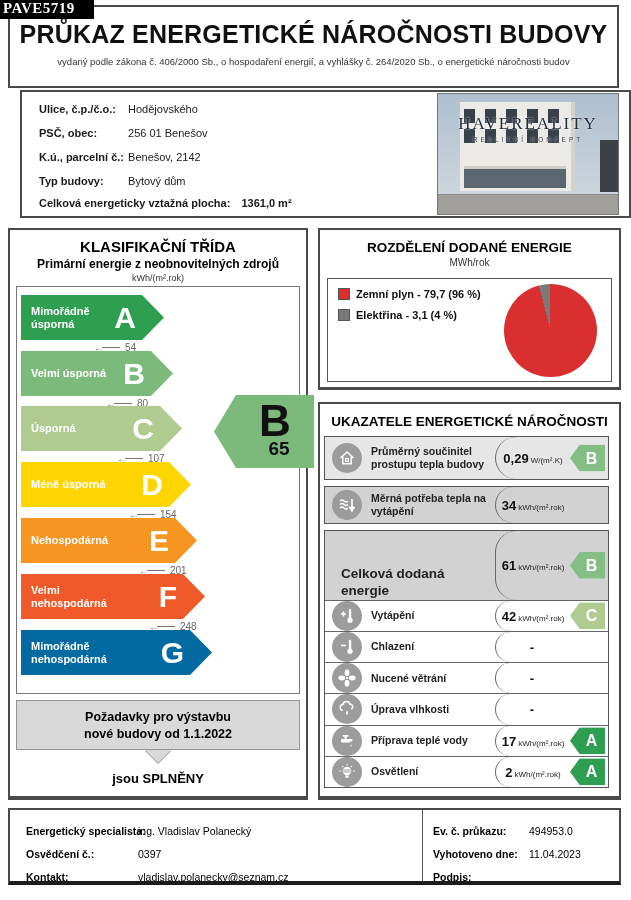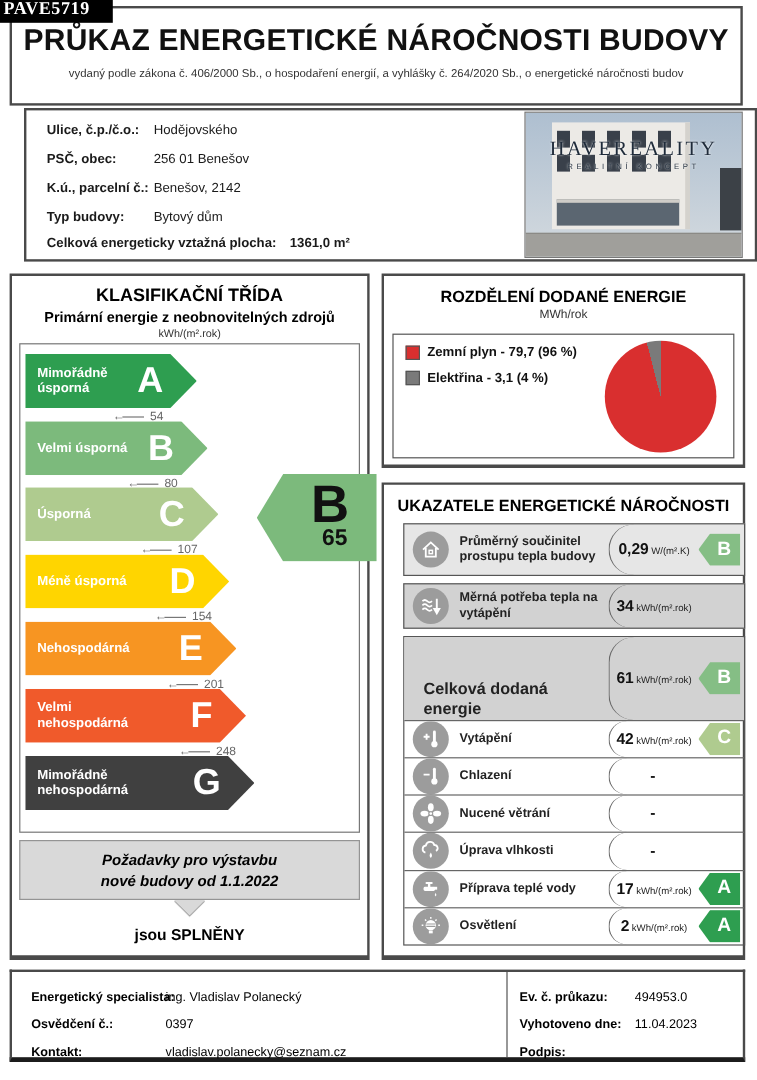--- a/index.html
+++ b/index.html
@@ -59,21 +59,21 @@
   .b-d{top:175px;width:170px;} .b-e{top:231px;width:176px;} .b-f{top:287px;width:184px;} .b-g{top:343px;width:191px;}
   .th { position:absolute; height:12px; font-size:10px; color:#666; display:flex; align-items:center; }
   .th .ln { display:inline-block; width:18px; border-top:1.3px solid #777; margin:0 5px 0 -2px; }
   .t1{left:77px;top:54px;} .t2{left:89px;top:110px;} .t3{left:100px;top:165px;}
   .t4{left:112px;top:221px;} .t5{left:122px;top:277px;} .t6{left:132px;top:333px;}
   .rating-arrow { position:absolute; left:197px; top:108px; width:100px; height:73px;
     clip-path:polygon(0 50%, 22% 0, 100% 0, 100% 100%, 22% 100%); text-align:center; }
   .rating-arrow .rl { font-size:44px; font-weight:bold; color:#111; line-height:1; margin:4px 0 0 22px; }
   .rating-arrow .rv { font-size:19px; font-weight:bold; color:#111; line-height:1; margin:-4px 0 0 30px; }
   .req-box { position:absolute; left:6px; top:470px; width:284px; height:50px; background:#d9d9d9;
-    border:1px solid #949494; text-align:center; font-size:12.5px; font-weight:bold; padding-top:8px; line-height:1.35;font-style:italic; }
+    border:1px solid #949494; text-align:center; font-size:12.5px; font-weight:bold; padding-top:8px; line-height:1.35; }
   .req-tri { position:absolute; left:50%; top:520px; transform:translateX(-50%); width:0; height:0;
     border-left:13px solid transparent; border-right:13px solid transparent; border-top:13px solid #d9d9d9;
     filter:drop-shadow(0 1px 0 #949494); }
   .req-result { position:absolute; left:0; top:541px; width:100%; text-align:center; font-size:13px; font-weight:bold; }
 
   
   .dist-panel { position:absolute; left:318px; top:228px; width:303px; height:162px; background:#fff;
     border:2px solid #4a4a4a; border-bottom-width:3px; }
   .dp-title { text-align:center; font-size:13.5px; font-weight:bold; margin-top:10px; }
   .dp-units { text-align:center; font-size:10px; color:#333; margin-top:2px; }
@@ -81,21 +81,21 @@
   .legend { position:absolute; left:10px; top:9px; }
   .leg-item { display:flex; align-items:center; margin-bottom:9px; }
   .leg-sw { width:12px; height:12px; margin-right:6px; border:1px solid #555; }
   .leg-tx { font-size:11px; font-weight:bold; color:#111; }
   .pie { position:absolute; right:14px; top:5px; width:93px; height:93px; border-radius:50%; }
 
   
   .ind-panel { position:absolute; left:318px; top:402px; width:303px; height:398px; background:#fff;
     border:2px solid #4a4a4a; border-bottom-width:4px; }
   .ip-title { text-align:center; font-size:13.5px; font-weight:bold; margin-top:10px; }
-  .ind-box { position:absolute; left:16px; width:285px; border:1px solid #555; display:flex; flex-direction:column; }
+  .ind-box { position:absolute; left:4px; width:285px; border:1px solid #555; display:flex; flex-direction:column; }
   .ib-1 { top:32px; height:44px; background:#e6e6e6; }
   .ib-2 { top:82px; height:38px; background:#d2d2d2; }
   .ib-t { top:126px; height:258px; }
   .ind-row { display:flex; flex:1; align-items:stretch; border-top:1px solid #666; }
   .ind-row:first-child { border-top:none; }
   .ind-row.gray { background:#d2d2d2; }
   .ind-row.total { flex:0 0 38px; }
   .cell-l { flex:1; display:flex; align-items:center; padding-left:7px; overflow:hidden; }
   .cell-r { flex:0 0 113px; border-left:1px solid #666; position:relative;border-radius:21px; }
   .icn { width:30px; height:30px; border-radius:50%; background:#9c9c9c; flex:0 0 30px;
@@ -232,21 +232,21 @@
       <div class="bar b-f" style="background: rgb(240, 90, 43);">
         <span class="bl">Velmi nehospodárná</span>
         <span class="bL">F</span>
       </div>
       <div class="th t6">
           <span>←</span>
           <span class="ln"></span>
           <span>248</span>
         </div>
 
-      <div class="bar b-g" style="background: #404040;">
+      <div class="bar b-g" style="background: #0369a1;">
         <span class="bl">Mimořádně nehospodárná</span>
         <span class="bL">G</span>
       </div>
 
       <div class="rating-arrow" style="background: rgb(124, 186, 124);">
         <div class="rl">B</div>
         <div class="rv">65</div>
       </div>
     </div>
 

